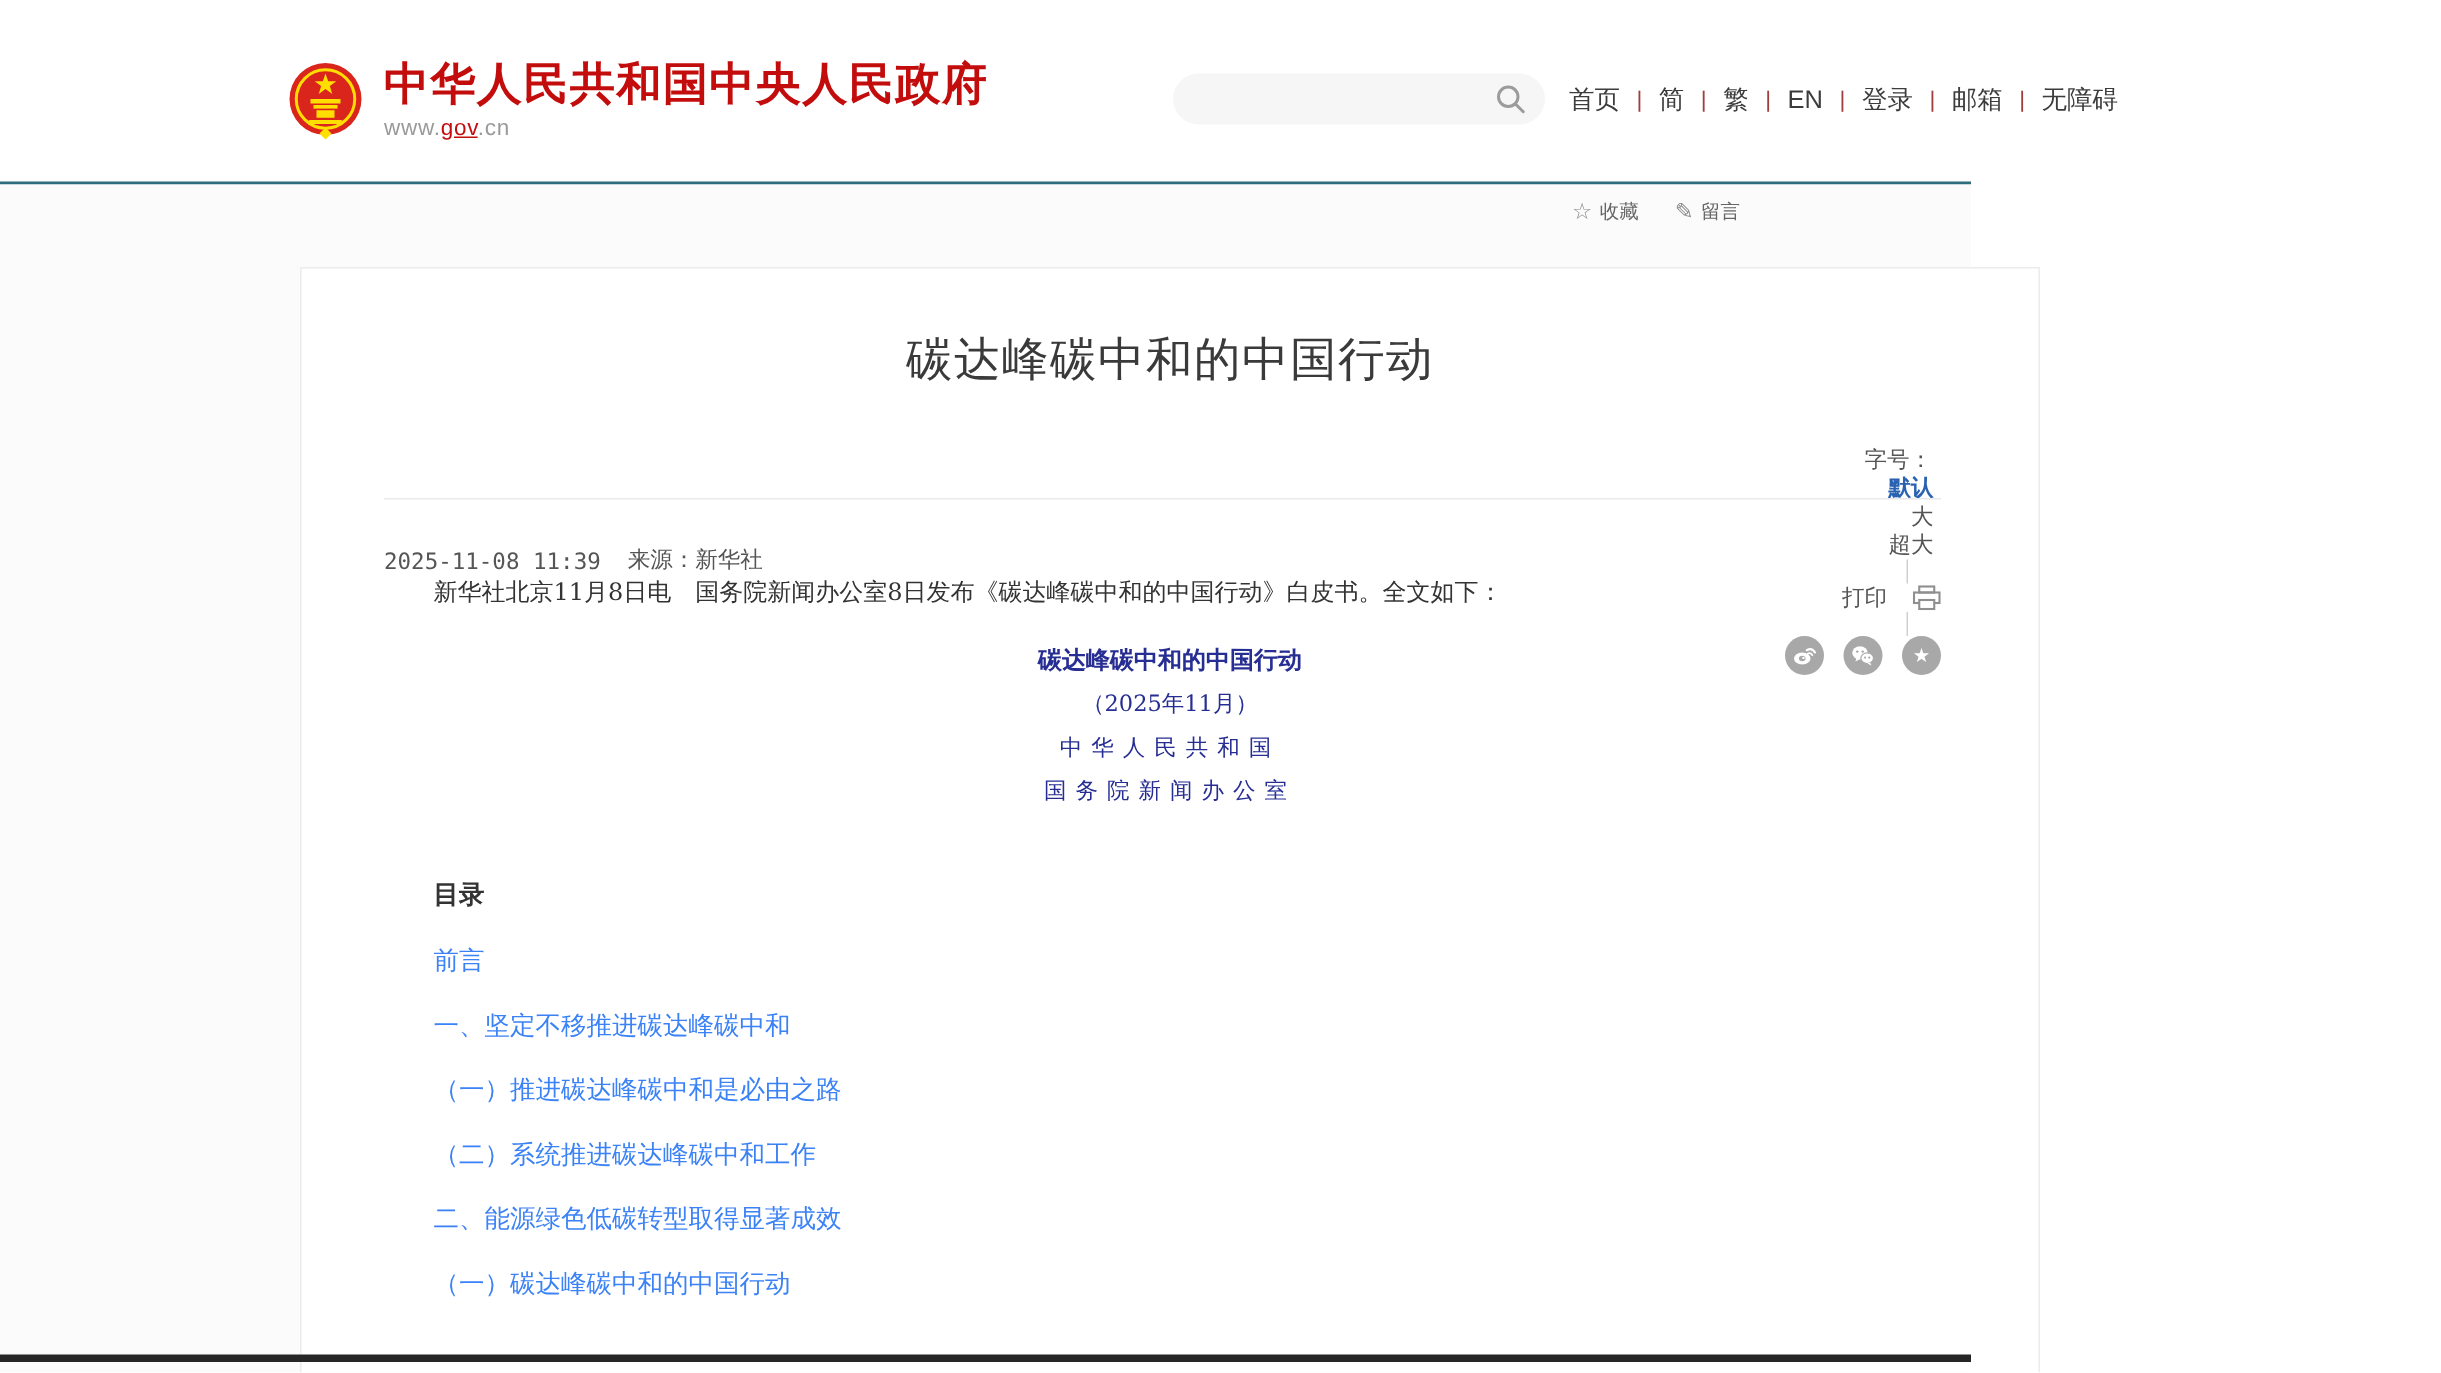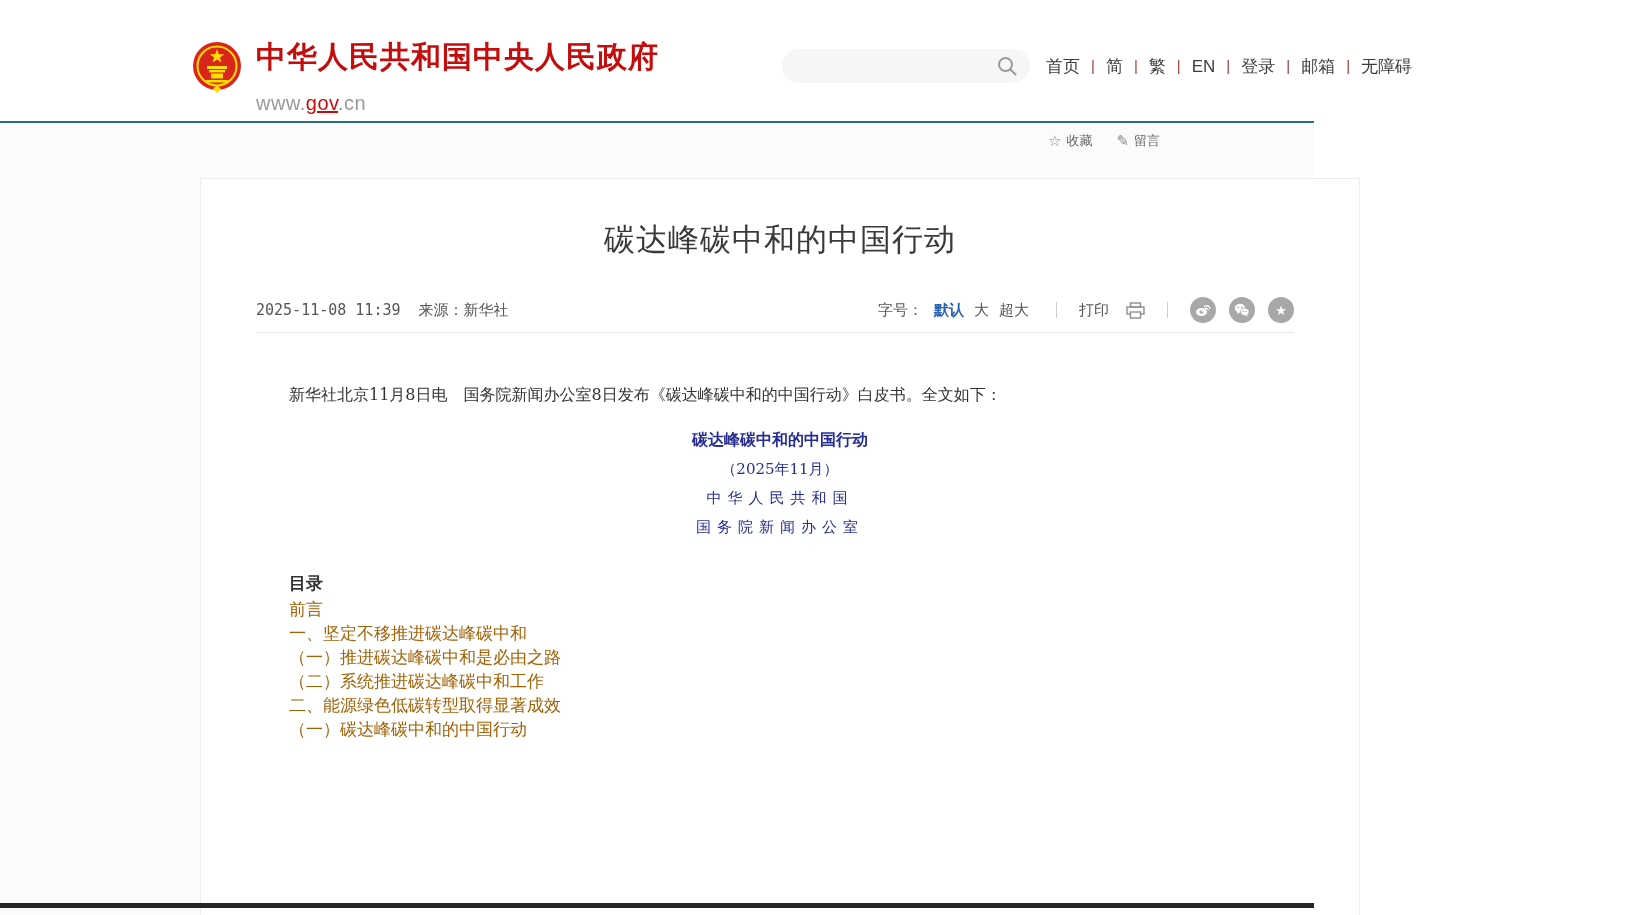--- a/index.html
+++ b/index.html
@@ -6,21 +6,21 @@
   html,body { width:1627px; height:915px; overflow:hidden; background:#fff;
     font-family:"Liberation Sans", sans-serif; }
   .page { position:relative; width:1314px; height:915px; }
 
   
   .header { position:absolute; top:0; left:0; width:100%; height:121px; background:#fff; }
   .brand { position:absolute; left:192px; top:40px; display:flex; align-items:flex-start; }
   .emblem { width:50px; height:54px; }
   .brand-text { margin-left:14px; }
   .site-title { color:#c30d0d; font-size:30px; font-weight:bold; letter-spacing:1px; line-height:34px; }
-  .site-url { margin-top:18px; font-size:20px; color:#9a9a9a; letter-spacing:.5px; }
+  .site-url { margin-top:3px; font-size:15px; color:#9a9a9a; letter-spacing:.5px; }
   .site-url .gov { color:#c30d0d; text-decoration:underline; }
 
   .search-box { position:absolute; left:782px; top:49px; width:248px; height:34px;
     background:#f6f6f6; border-radius:17px; display:flex; align-items:center; }
   .search-input { flex:1; height:100%; border:none; outline:none; background:transparent;
     padding:0 8px 0 18px; font-size:14px; color:#444; }
   .search-icon { width:22px; height:22px; margin-right:12px; flex:0 0 auto; cursor:pointer; }
 
   .top-nav { position:absolute; left:1046px; top:55px; display:flex; align-items:center;
     font-size:17px; color:#3c3c3c; white-space:nowrap;text-align:center; }
@@ -44,43 +44,43 @@
 
   .article-title { position:absolute; top:40px; left:0; width:100%; text-align:center;
     font-size:31px; color:#3a3a3a; font-weight:500; letter-spacing:1px; }
 
   .meta-row { position:absolute; top:118px; left:55px; right:65px; display:flex;
     justify-content:space-between; align-items:center;
     font-family:"DejaVu Serif", serif; font-size:15px; color:#555; }
   .meta-left { display:flex; align-items:center; }
   .meta-date { font-family:"DejaVu Sans Mono", monospace; color:#555; }
   .meta-source { margin-left:18px; }
-  .meta-right { display:flex; align-items:center; }
+  .meta-right { display:flex; align-items:flex-end;flex-direction:column; }
   .fs-label { margin-right:6px; }
   .fs-opt { margin:0 5px; cursor:pointer; }
   .fs-default { color:#2a62b2; font-weight:bold; }
   .meta-sep { width:1px; height:16px; background:#cfcfcf; margin:0 22px; }
   .print-wrap { display:flex; align-items:center; gap:17px; cursor:pointer; }
   .printer-icon { width:19px; height:17px; }
   .share-icons { display:flex; align-items:center; gap:13px; }
   .share-circle { width:26px; height:26px; border-radius:50%; background:#a8a8a8;
     display:flex; align-items:center; justify-content:center; cursor:pointer; }
 
   .meta-divider { position:absolute; top:153px; left:55px; right:65px; height:1px; background:#e9e9e9; }
 
   .body-wrap { position:absolute; top:196px; left:88px; right:88px;
     font-family:"DejaVu Serif", serif; color:#333; }
   .lead { font-size:16px; line-height:24px; margin-top:8px; }
   .centered { text-align:center; color:#272e93; }
   .doc-title { font-size:16px; font-weight:bold; margin-top:21px; line-height:24px; }
   .doc-date { font-size:15px; margin-top:5px; line-height:24px; }
   .doc-author { font-size:15px; margin-top:5px; line-height:24px; letter-spacing:6px; }
   .toc-title { font-family:"Liberation Sans", sans-serif; font-size:17px; font-weight:bold;
-    color:#333; margin-top:32px; line-height:26px; }
-  .toc-item { font-size:17px; color:#a16207; line-height:24px; }
+    color:#333; margin-top:45px; line-height:26px; }
+  .toc-item { font-size:17px; color:#3b82f6; line-height:24px; margin-top:19px; }
 
   .bottom-bar { position:absolute; left:0; top:903px; width:100%; height:5px; background:#262626; z-index:5; }
 </style>
 </head>
 <body>
 
 <div class="page">
 
   <div class="header">
     <div class="brand">

